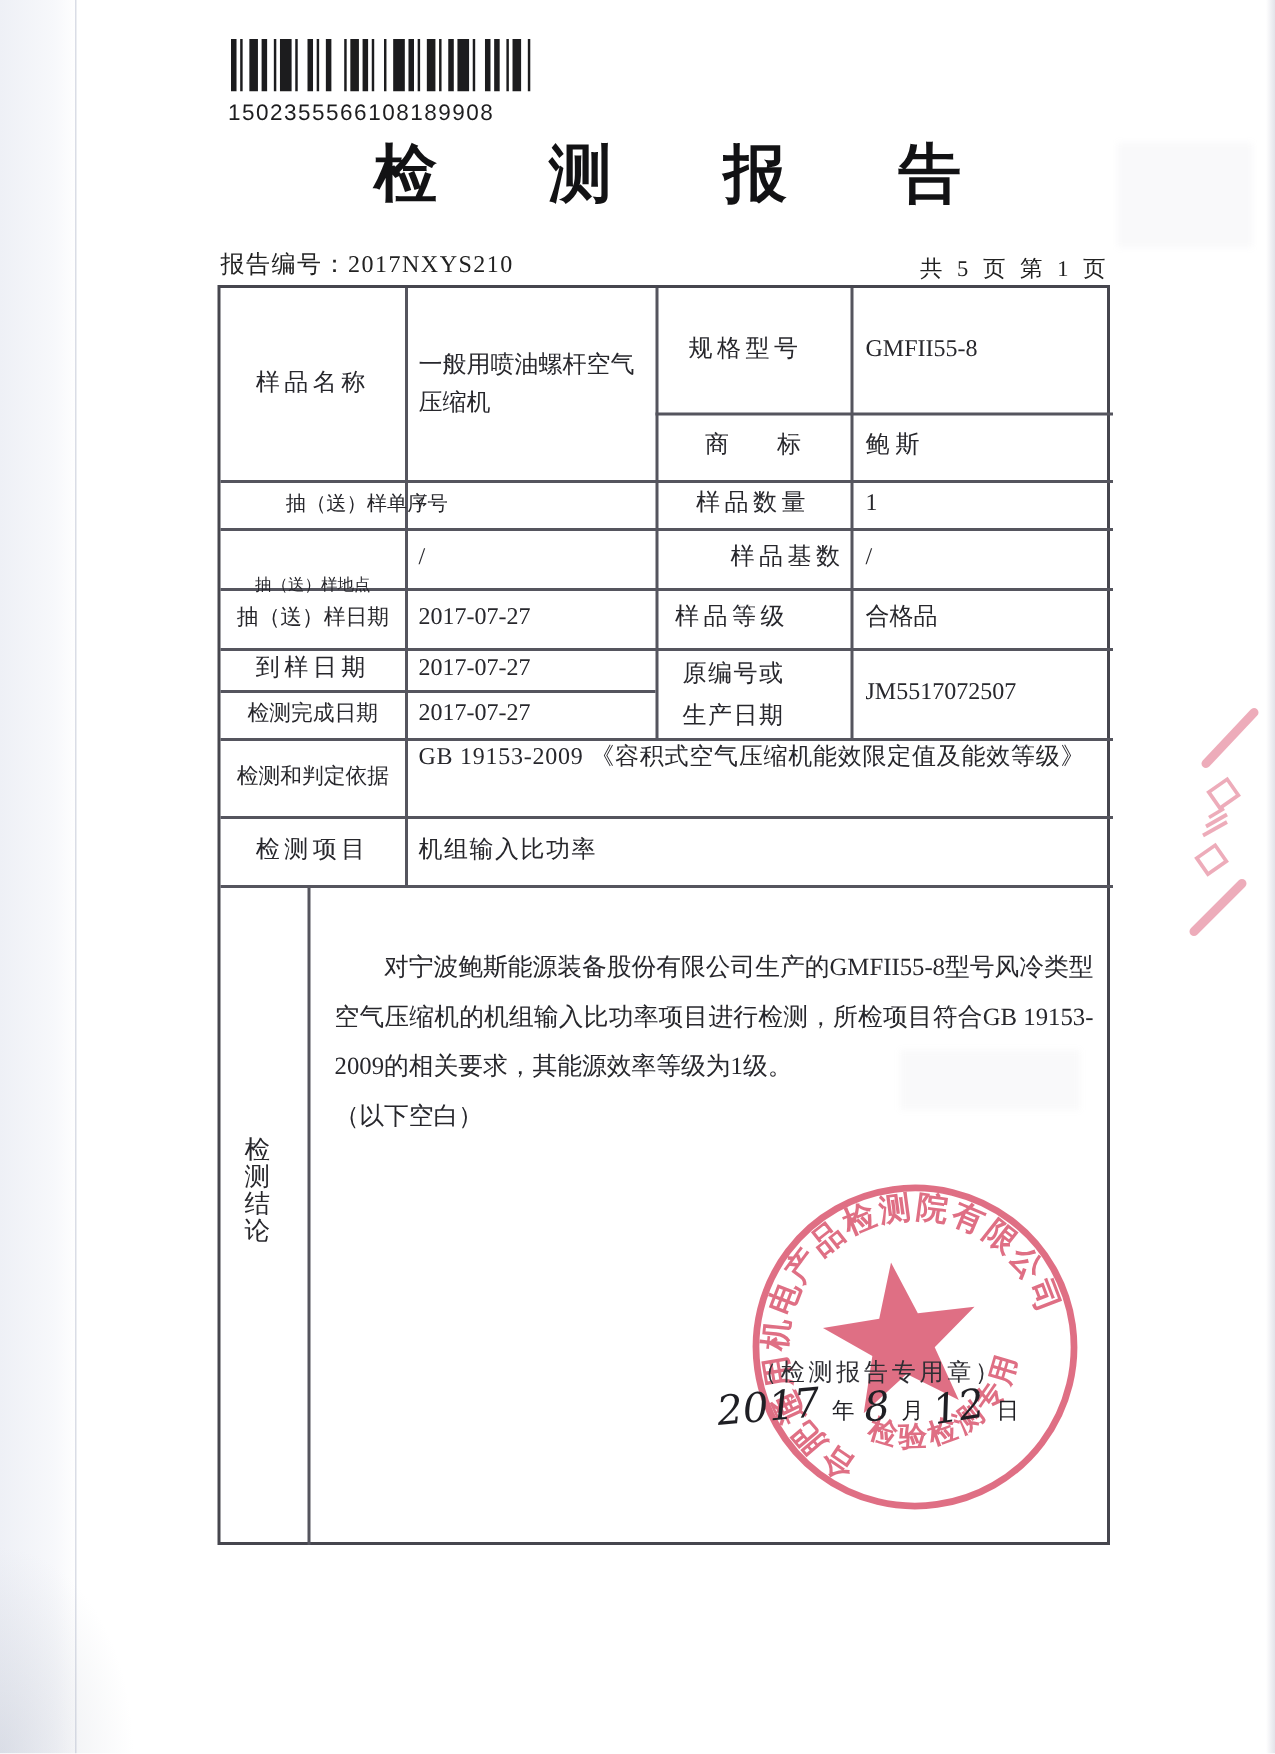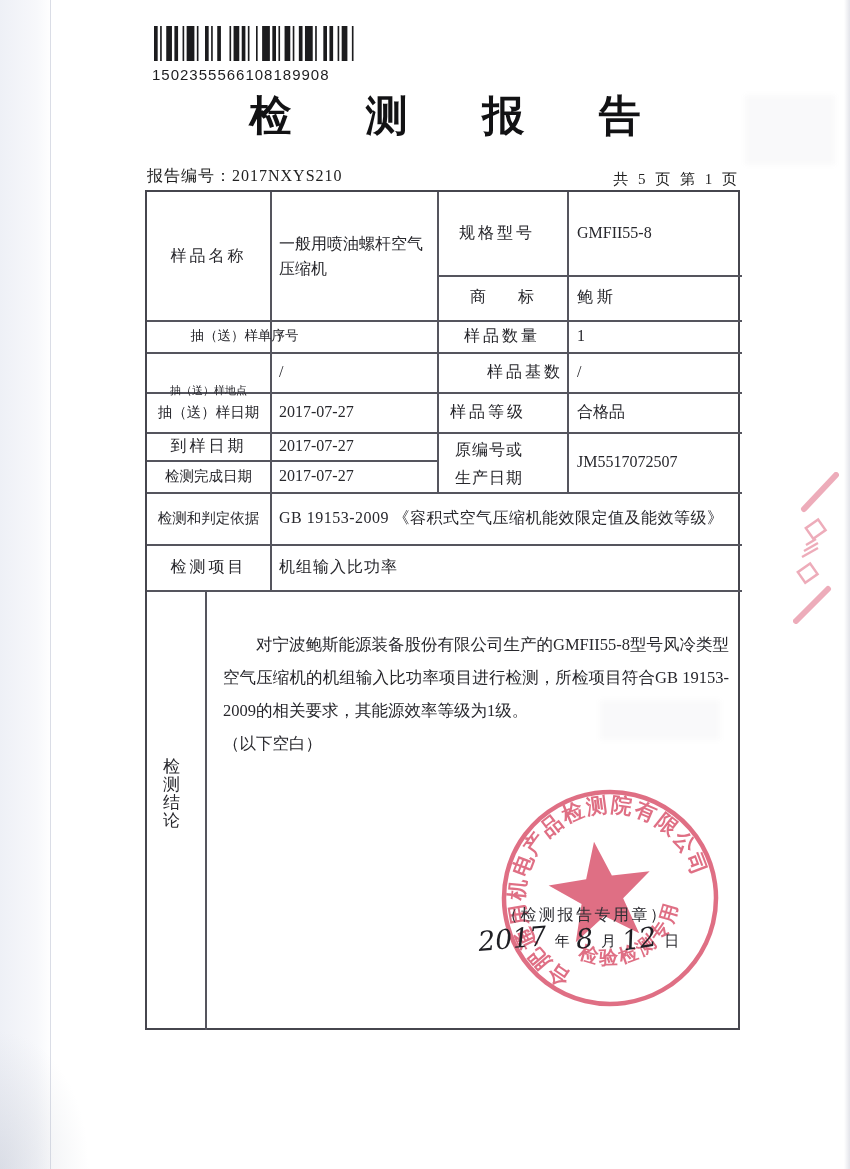--- a/index.html
+++ b/index.html
@@ -148,21 +148,21 @@
   <div class="cell val center-v" style="left:132px;top:240px;width:150px;height:28px;">2017-07-27</div>
   <div class="cell lbl lbl-sm center-vh" style="left:0;top:268px;width:123px;height:32px;font-size:14.5px;">检测完成日期</div>
   <div class="cell val center-v" style="left:132px;top:268px;width:150px;height:32px;">2017-07-27</div>
   <div class="cell" style="left:308px;top:244px;width:112px;height:56px;line-height:28px;letter-spacing:1px;">
     <div>原编号或</div>
     <div>生产日期</div>
   </div>
   <div class="cell val center-v" style="left:430px;top:240px;width:160px;height:60px;">JM5517072507</div>
 
   <div class="cell lbl lbl-sm center-vh" style="left:2px;top:300px;width:119px;height:52px;font-size:14.5px;">检测和判定依据</div>
-  <div class="cell val center-v" style="left:132px;top:300px;width:460px;height:52px;letter-spacing:0.5px;">GB 19153-2009 《容积式空气压缩机能效限定值及能效等级》</div>
+  <div class="cell val center-v" style="left:132px;top:287px;width:460px;height:52px;letter-spacing:0.5px;">GB 19153-2009 《容积式空气压缩机能效限定值及能效等级》</div>
 
   <div class="cell lbl center-vh" style="left:0;top:352px;width:123px;height:46px;">检测项目</div>
   <div class="cell val center-v" style="left:132px;top:352px;width:460px;height:46px;letter-spacing:1px;">机组输入比功率</div>
 
   <div class="abs v-label" style="left:13px;top:552px;height:170px;">检测结论</div>
   <div class="cell conclusion" style="left:76px;top:436px;width:506px;">
     <p class="indent">对宁波鲍斯能源装备股份有限公司生产的GMFII55-8型号风冷类型空气压缩机的机组输入比功率项目进行检测，所检项目符合GB 19153-2009的相关要求，其能源效率等级为1级。</p>
     <p class="blank">（以下空白）</p>
   </div>
 </div>

